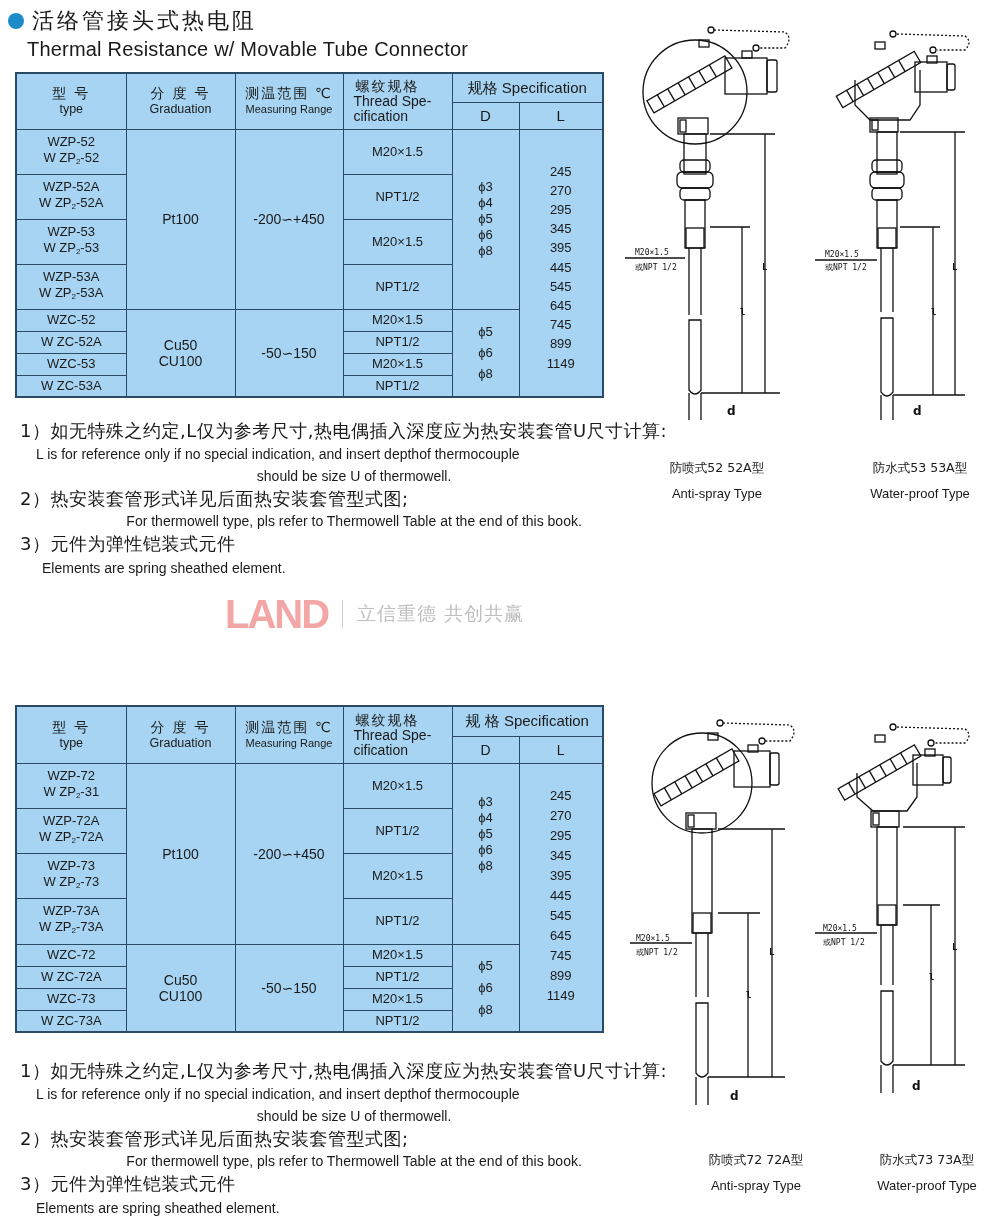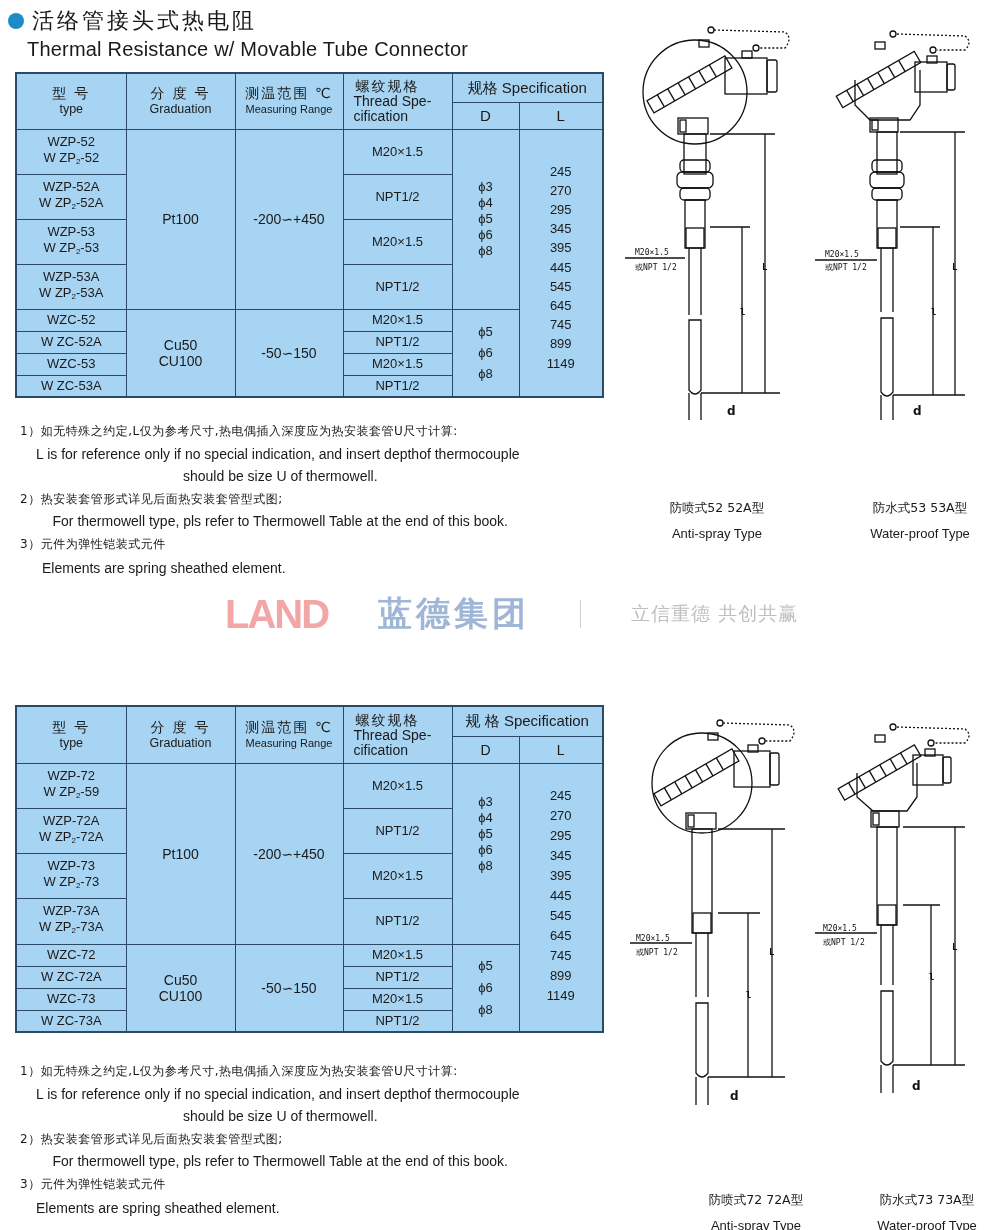--- a/index.html
+++ b/index.html
@@ -12,28 +12,28 @@
   .title-en { position: absolute; left: 27px; top: 38px; font-size: 20px; color: #1a1a1a; letter-spacing: 0.2px; }
   table.spec { position: absolute; left: 15px; top: 72px; width: 589px; border-collapse: collapse; background: #a7d4f2; padding-left: 8px; }
   table.spec td, table.spec th { border: 1px solid #2b4a66; text-align: center; vertical-align: middle; font-weight: normal; font-size: 13px; line-height: 16px; color: #1a1a1a; }
   table.spec th { font-size: 13px; }
   table.spec th .cn { font-size: 14px; letter-spacing: 2px; display: block; }
   table.spec th .en { font-size: 12.5px; display: block; }
   table.spec th .en-sm { font-size: 11px; display: block; }
   .outer-border { border: 2px solid #2b4a66 !important; }
   .list-cell { line-height: 20.5px; }
   .notes { position: absolute; left: 20px; font-size: 14px; line-height: 22.5px; color: #1a1a1a; }
-  .notes .n-cn { font-family: "DejaVu Sans", sans-serif; font-size: 12px; letter-spacing: 0.5px; }
+  .notes .n-cn { font-family: "DejaVu Sans", sans-serif; font-size: 18px; letter-spacing: 0.5px; }
   .notes .indent1 { padding-left: 16px; }
   .notes .indent2 { padding-left: 21px; text-align: center; }
   .notes .indent3 { padding-left: 22px; }
   .diagram { position: absolute; }
-  .cap { position: absolute; text-align: center; font-size: 13px; line-height: 26px; width: 160px; margin-top: 40px; }
+  .cap { position: absolute; text-align: center; font-size: 13px; line-height: 26px; width: 160px; }
   .cap .cn { font-family: "DejaVu Sans", sans-serif; font-size: 12.5px; }
-  .logo { position: absolute; top: 592px; left: 225px; height: 44px; display: flex; align-items: center; gap: 36px; }
+  .logo { position: absolute; top: 592px; left: 225px; height: 44px; display: flex; align-items: center; }
   .logo-lnd { font-size: 40px; font-weight: bold; color: #f2a6a6; letter-spacing: -2px; font-family: "Liberation Sans", sans-serif; }
   .logo-cn { font-size: 34px; font-weight: bold; color: #9fb6d6; margin-left: 14px; letter-spacing: 4px; font-family: "DejaVu Sans", sans-serif; }
   .logo-sep { width: 1px; height: 28px; background: #cfcfcf; margin: 0 14px; }
   .logo-slogan { font-size: 19px; color: #bfbfbf; letter-spacing: 1px; font-family: "DejaVu Sans", sans-serif; }
   .sub { font-size: 8px; vertical-align: -2px; }
 </style>
 </head>
 <body>
 
 <div class="section sec1">
@@ -243,21 +243,20 @@
     </g>
   </svg>
   <div class="cap" style="left:840px;top:455px">
     <div class="cn">防水式53  53A型</div>
     <div>Water-proof Type</div>
   </div>
 </div>
 
 <div class="logo">
   <span class="logo-lnd">LAND</span>
-  <span class="logo-cn">蓝德集团</span>
   <span class="logo-sep"></span>
   <span class="logo-slogan">立信重德  共创共赢</span>
 </div>
 
 <div class="section sec2">
 
   <table class="spec outer-border" style="top:70px">
     <tbody>
         <tr style="height:30px">
       <th rowspan="2" style="width:110px">
@@ -277,21 +276,21 @@
         <span class="en" style="font-size:14px;line-height:14px">Thread Spe-</span>
         <span class="en" style="font-size:14px;line-height:16px">cification</span>
       </th>
       <th colspan="2" style="font-size:15px">规 格 Specification</th>
     </tr>
     <tr style="height:27px">
       <th style="width:67px; font-size:14px">D</th>
       <th style="font-size:14px">L</th>
     </tr>
     <tr style="height:45px">
-      <td><span>WZP-72</span><br><span>W ZP</span><span class="sub">2</span><span>-59</span></td>
+      <td><span>WZP-72</span><br><span>W ZP</span><span class="sub">2</span><span>-31</span></td>
       <td rowspan="4" style="font-size:14px">Pt100</td>
       <td rowspan="4" style="font-size:14px">-200∽+450</td>
       <td>M20×1.5</td>
       <td rowspan="4" class="list-cell" style="vertical-align:top;padding-top:30px">
         <div>ϕ3</div>
         <div>ϕ4</div>
         <div>ϕ5</div>
         <div>ϕ6</div>
         <div>ϕ8</div>
       </td>

